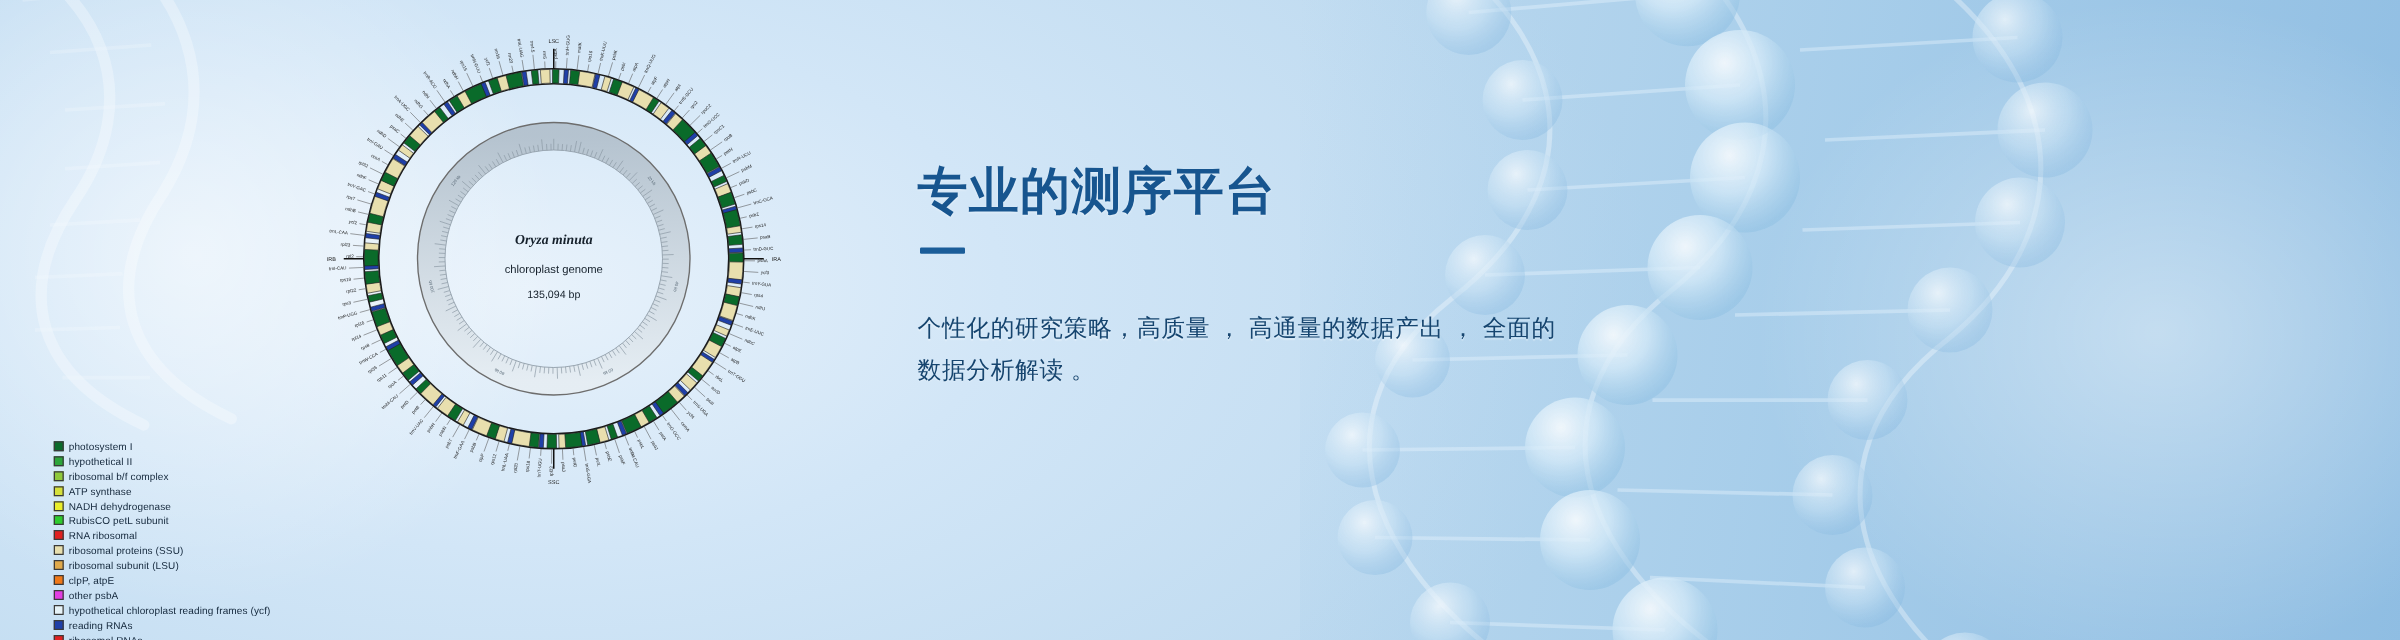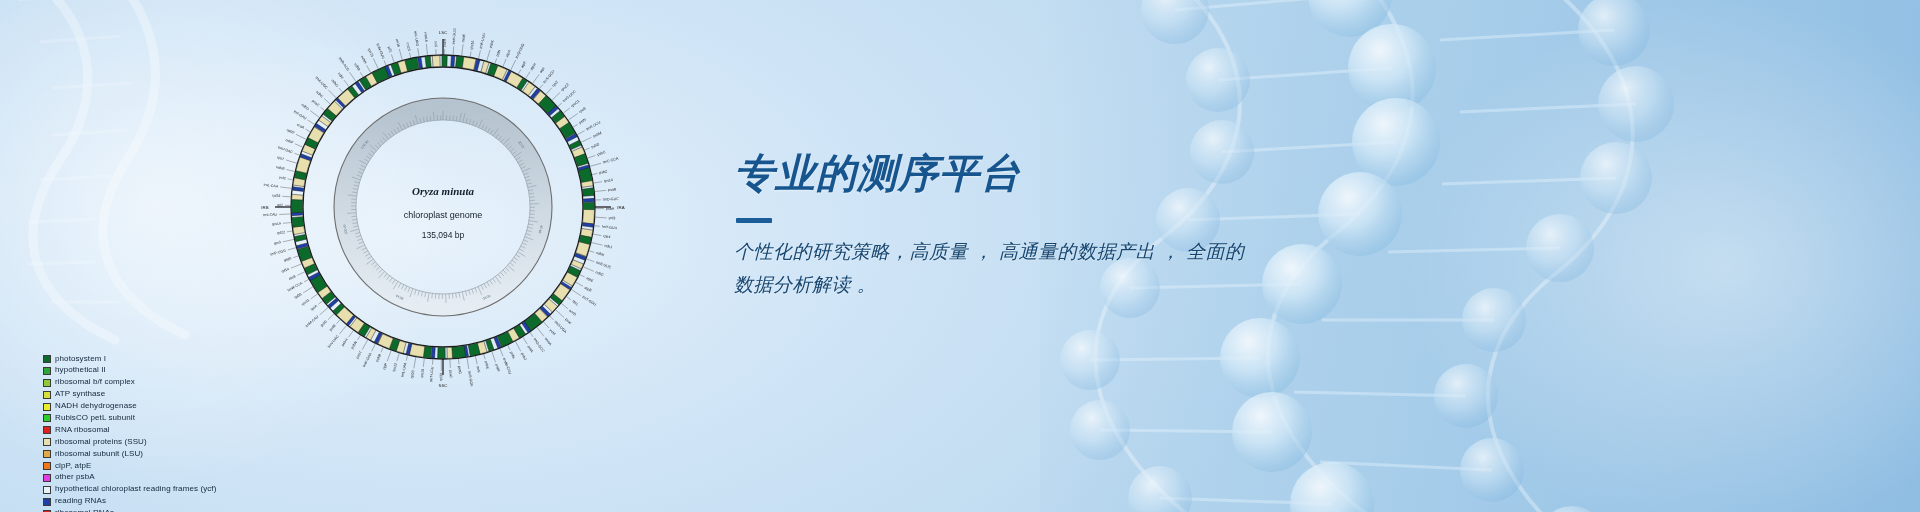--- a/index.html
+++ b/index.html
@@ -42,41 +42,41 @@
     position:absolute; left:243px; top:6px; width:400px; height:402px;
   }
 
   
   #legend {
     position:absolute; left:6px; top:353px;
     font-size:8px; line-height:1.35;
     color:#12263a;
     font-family:"Liberation Sans", sans-serif;
   }
-  .legend-row { display:flex; align-items:center; height:11.9px; white-space:nowrap;padding-left:37px; }
+  .legend-row { display:flex; height:11.9px; white-space:nowrap;padding-left:37px; }
   .legend-swatch {
     width:8px; height:8px; margin-right:4px; flex:0 0 8px;
     border:1px solid #3a3a3a;
   }
   .legend-label { font-size:8px; letter-spacing:.1px; }
 
   
-  #copy { position:absolute; left:734px; top:152px; width:620px;font-style:italic; }
+  #copy { position:absolute; left:734px; top:132px; width:620px; }
   #headline {
     font-family:"Liberation Sans", sans-serif;
     font-size:40px; font-weight:bold; color:#17558f;
     letter-spacing:1px; line-height:1.05;
     text-shadow:0 1px 2px rgba(255,255,255,.45);
   }
   #rule {
     width:36px; height:5px; background:#1b5d99;
     margin:24px 0 0 2px; border-radius:1px;
   }
   #subcopy {
-    margin-top:12px;
+    margin-top:44px;
     font-size:19px; color:#16456f; line-height:1.75;
     letter-spacing:.5px;
     text-shadow:0 1px 1px rgba(255,255,255,.4);
     max-width:530px;
   }
 </style>
 </head>
 <body>
 
 <div id="banner">

